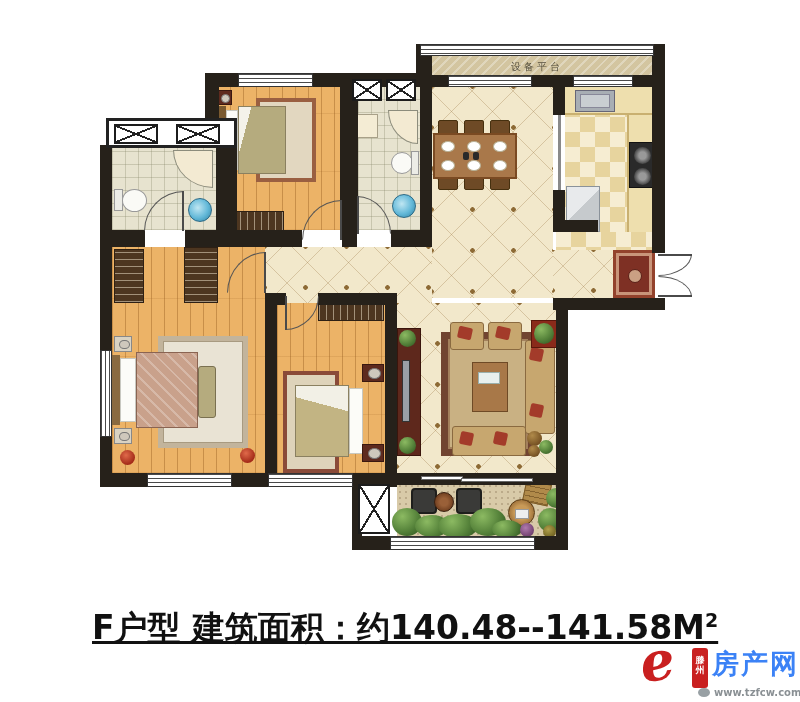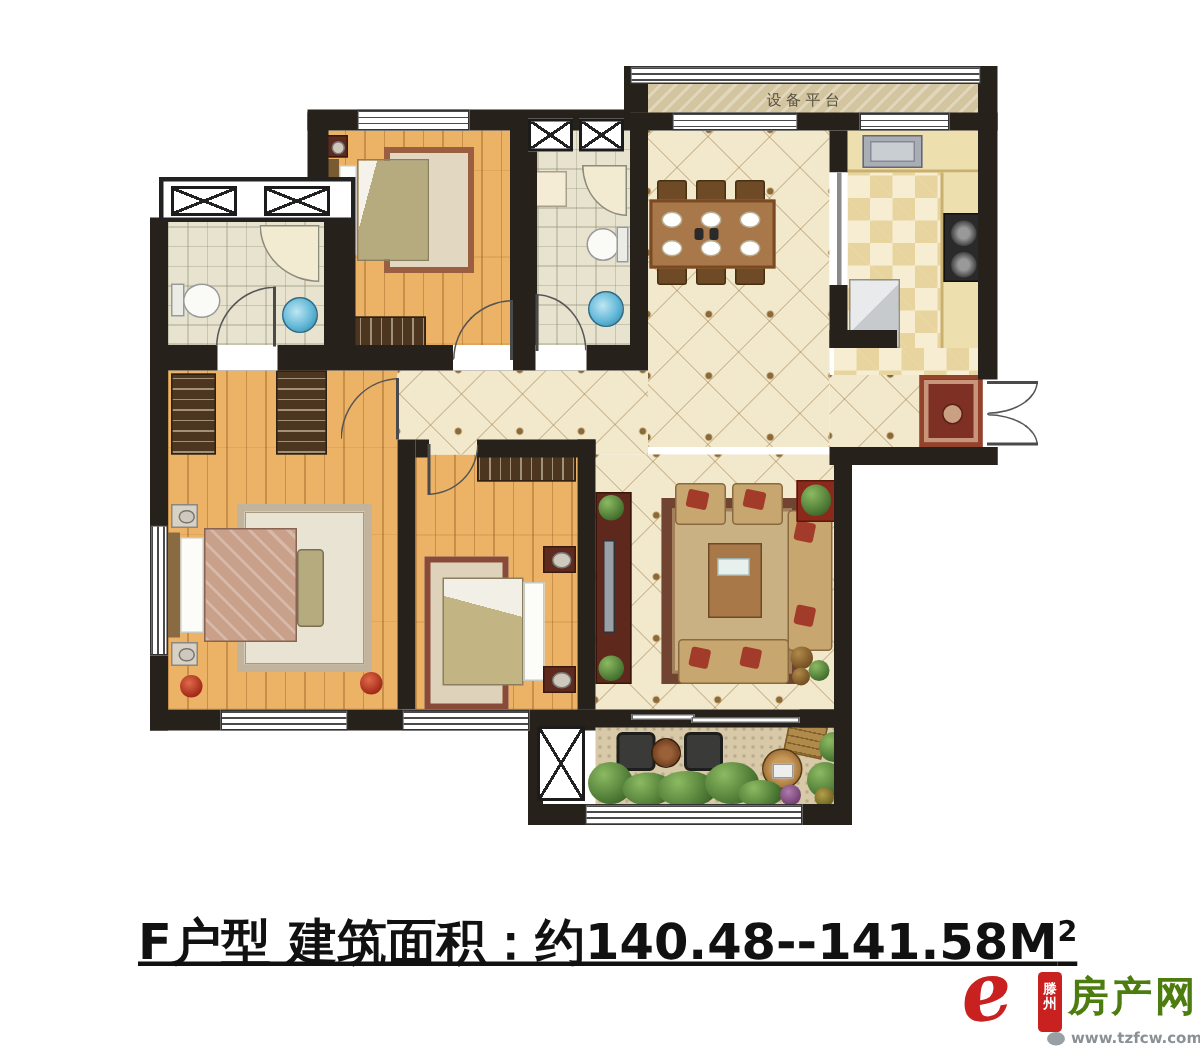--- a/index.html
+++ b/index.html
@@ -46,21 +46,21 @@
   .nst:after{content:"";position:absolute;left:25%;top:20%;width:55%;height:55%;border-radius:50%;background:#cfc8bc;border:1px solid #777;}
   .plant{border-radius:50%;background:radial-gradient(circle at 35% 30%,#8cba62,#55823a 55%,#2f5520 95%);}
   .basin{border-radius:50%;background:radial-gradient(circle at 40% 40%,#bfe6f2,#62b8d8 55%,#2d7e9e);border:1.5px solid #2d6a86;}
   .chairD{background:#6e4a26;border:1px solid #46300f;border-radius:2px;}
   .plate{border-radius:50%;background:#fff;border:1px solid #b8b094;}
   .platform-label{color:#56503e;font-size:10px;letter-spacing:3px;display:flex;align-items:center;justify-content:center;}
   .caption{position:absolute;left:92px;top:606px;color:#111;font-weight:bold;font-size:33px;white-space:nowrap;text-decoration:underline;}
   .caption sup{font-size:19px;}
   .logo-e{color:#c92020;font-family:"DejaVu Serif","Liberation Serif",serif;font-style:italic;font-weight:bold;font-size:54px;line-height:54px;transform:rotate(-8deg);}
   .logo-tag{background:#c92020;border-radius:3px;color:#fff;font-size:9px;line-height:10px;font-weight:bold;text-align:center;padding-top:8px;}
-  .logo-name{color:#4d7c0f;font-weight:bold;font-size:27px;letter-spacing:2px;white-space:nowrap;}
+  .logo-name{color:#3b82f6;font-weight:bold;font-size:27px;letter-spacing:2px;white-space:nowrap;}
   .logo-url{color:#8a9094;font-weight:bold;font-size:10px;white-space:nowrap;}
   .oval{background:#98a0a4;border-radius:50%;}
 </style>
 </head>
 <body>
 
 <div class="stage">
 
   <div class="wood" style="left:217px;top:87px;width:130px;height:143px;"></div>
   <div class="bathtile" style="left:112px;top:148px;width:111px;height:82px;"></div>

